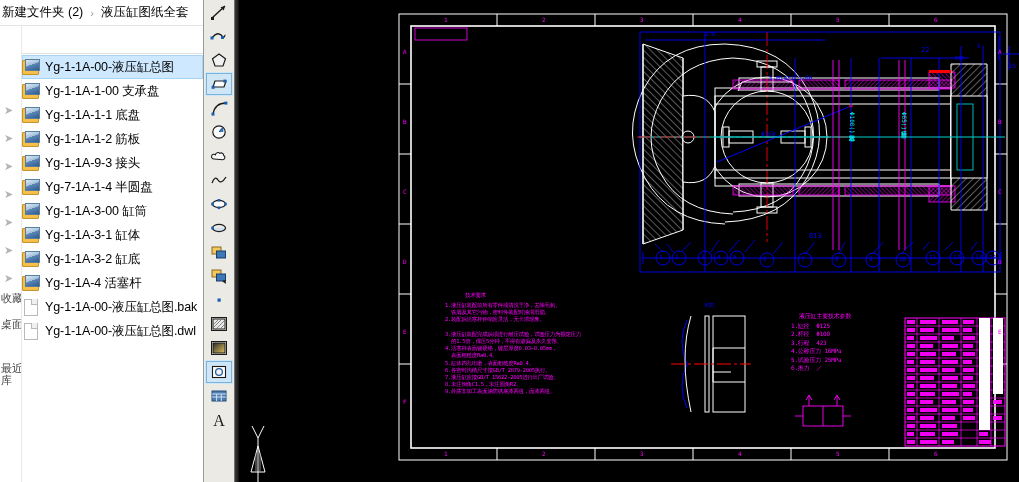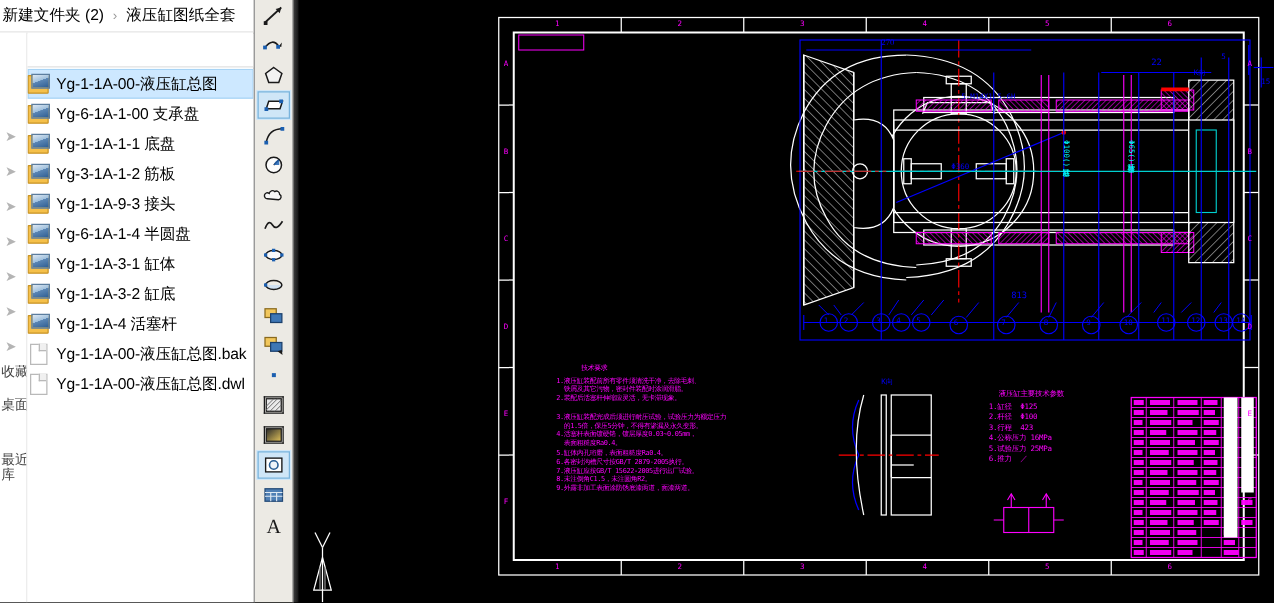--- a/index.html
+++ b/index.html
@@ -109,37 +109,41 @@
       <span class="label">名称</span>
     </div>
 
     <div id="file-list">
         <div class="file-row selected">
           <span class="ico dwg"></span>
           <span class="fname">Yg-1-1A-00-液压缸总图</span>
         </div>
         <div class="file-row">
           <span class="ico dwg"></span>
-          <span class="fname">Yg-6-1A-1-00 支承盘</span>
+          <span class="fname">Yg-1-1A-1-00 支承盘</span>
         </div>
         <div class="file-row">
           <span class="ico dwg"></span>
           <span class="fname">Yg-1-1A-1-1 底盘</span>
         </div>
         <div class="file-row">
           <span class="ico dwg"></span>
-          <span class="fname">Yg-3-1A-1-2 筋板</span>
+          <span class="fname">Yg-1-1A-1-2 筋板</span>
         </div>
         <div class="file-row">
           <span class="ico dwg"></span>
           <span class="fname">Yg-1-1A-9-3 接头</span>
         </div>
         <div class="file-row">
           <span class="ico dwg"></span>
-          <span class="fname">Yg-6-1A-1-4 半圆盘</span>
+          <span class="fname">Yg-7-1A-1-4 半圆盘</span>
+        </div>
+        <div class="file-row">
+          <span class="ico dwg"></span>
+          <span class="fname">Yg-1-1A-3-00 缸筒</span>
         </div>
         <div class="file-row">
           <span class="ico dwg"></span>
           <span class="fname">Yg-1-1A-3-1 缸体</span>
         </div>
         <div class="file-row">
           <span class="ico dwg"></span>
           <span class="fname">Yg-1-1A-3-2 缸底</span>
         </div>
         <div class="file-row">

